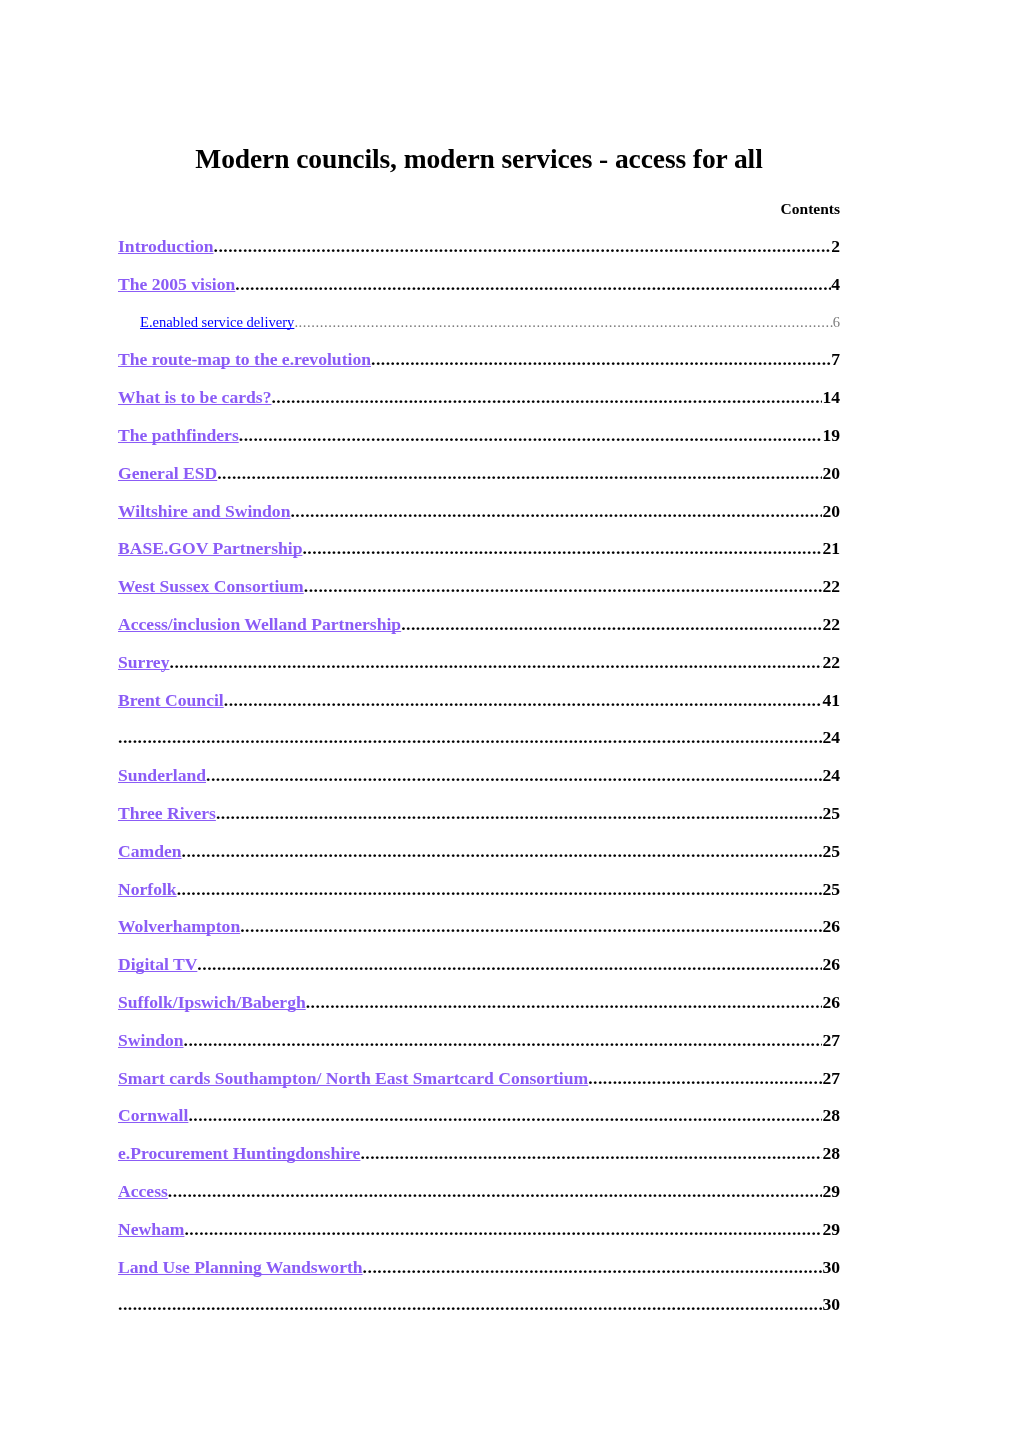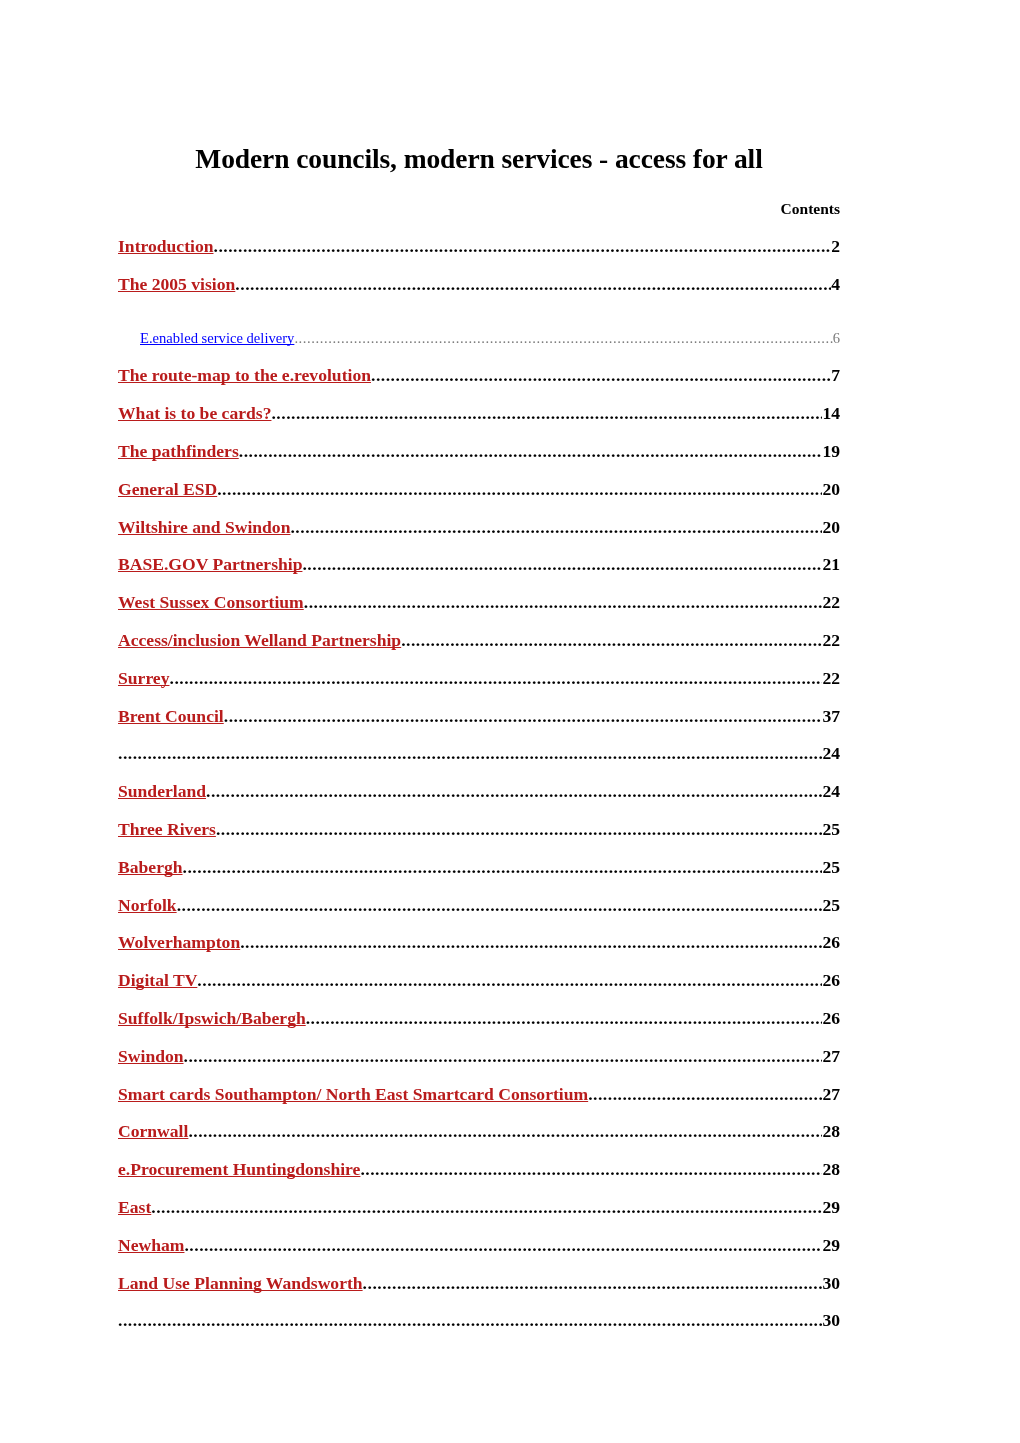--- a/index.html
+++ b/index.html
@@ -67,21 +67,21 @@
     line-height: 24px;
     overflow: hidden;
   }
 
   
   .toc-row.lvl1 {
     font-size: 17.6px;
     font-weight: bold;
   }
   .toc-row.lvl1 .toc-label {
-    color: #b91c1c;
+    color: #8b5cf6;
     text-decoration: underline;
     text-decoration-skip-ink: none;
     white-space: nowrap;
     flex: 0 0 auto;
   }
   .toc-row.lvl1 .toc-leader {
     flex: 1 1 auto;
     overflow: hidden;
     white-space: nowrap;
     color: #000000;
@@ -97,21 +97,20 @@
     white-space: nowrap;
     text-align: right;
   }
 
   
   .toc-row.lvl2 {
     font-size: 14.6px;
     font-weight: normal;
     padding-left: 22px;
     box-sizing: border-box;
-    margin-top: 16px;
   }
   .toc-row.lvl2 .toc-label {
     color: #0000ff;
     text-decoration: underline;
     text-decoration-skip-ink: none;
     white-space: nowrap;
     flex: 0 0 auto;
   }
   .toc-row.lvl2 .toc-leader {
     flex: 1 1 auto;
@@ -195,38 +194,38 @@
         <span class="toc-page">22</span>
       </div>
       <div class="toc-row lvl1">
         <span class="toc-label">Surrey</span>
         <span class="toc-leader">.....................................................................................................................................................................................................................................</span>
         <span class="toc-page">22</span>
       </div>
       <div class="toc-row lvl1">
         <span class="toc-label">Brent Council</span>
         <span class="toc-leader">.....................................................................................................................................................................................................................................</span>
-        <span class="toc-page">37</span>
+        <span class="toc-page">41</span>
       </div>
       <div class="toc-row lvl1">
         <span class="toc-leader">.....................................................................................................................................................................................................................................</span>
         <span class="toc-page">24</span>
       </div>
       <div class="toc-row lvl1">
         <span class="toc-label">Sunderland</span>
         <span class="toc-leader">.....................................................................................................................................................................................................................................</span>
         <span class="toc-page">24</span>
       </div>
       <div class="toc-row lvl1">
         <span class="toc-label">Three Rivers</span>
         <span class="toc-leader">.....................................................................................................................................................................................................................................</span>
         <span class="toc-page">25</span>
       </div>
       <div class="toc-row lvl1">
-        <span class="toc-label">Babergh</span>
+        <span class="toc-label">Camden</span>
         <span class="toc-leader">.....................................................................................................................................................................................................................................</span>
         <span class="toc-page">25</span>
       </div>
       <div class="toc-row lvl1">
         <span class="toc-label">Norfolk</span>
         <span class="toc-leader">.....................................................................................................................................................................................................................................</span>
         <span class="toc-page">25</span>
       </div>
       <div class="toc-row lvl1">
         <span class="toc-label">Wolverhampton</span>
@@ -257,21 +256,21 @@
         <span class="toc-label">Cornwall</span>
         <span class="toc-leader">.....................................................................................................................................................................................................................................</span>
         <span class="toc-page">28</span>
       </div>
       <div class="toc-row lvl1">
         <span class="toc-label">e.Procurement  Huntingdonshire</span>
         <span class="toc-leader">.....................................................................................................................................................................................................................................</span>
         <span class="toc-page">28</span>
       </div>
       <div class="toc-row lvl1">
-        <span class="toc-label">East</span>
+        <span class="toc-label">Access</span>
         <span class="toc-leader">.....................................................................................................................................................................................................................................</span>
         <span class="toc-page">29</span>
       </div>
       <div class="toc-row lvl1">
         <span class="toc-label">Newham</span>
         <span class="toc-leader">.....................................................................................................................................................................................................................................</span>
         <span class="toc-page">29</span>
       </div>
       <div class="toc-row lvl1">
         <span class="toc-label">Land Use Planning  Wandsworth</span>

